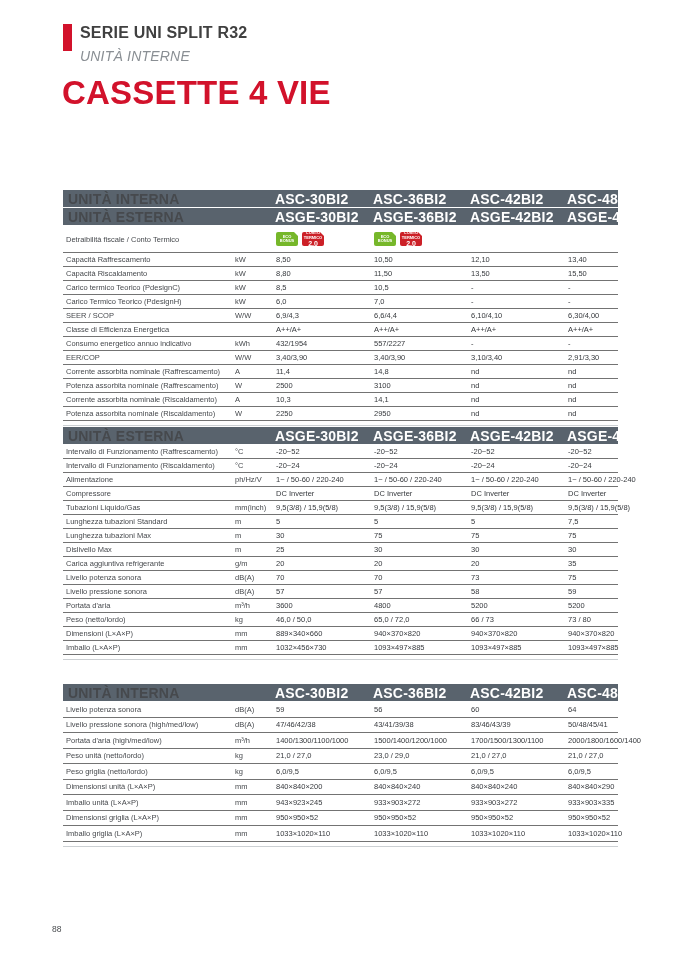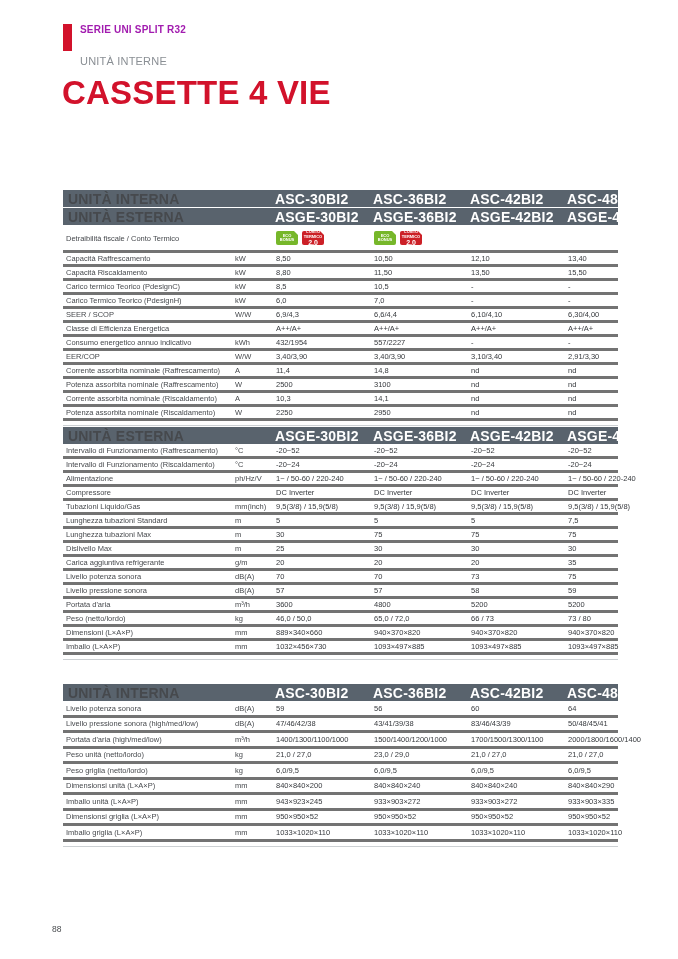--- a/index.html
+++ b/index.html
@@ -4,32 +4,32 @@
 <style>
   * { margin:0; padding:0; box-sizing:border-box; }
   html,body { background:#ffffff; }
   body {
     width:678px; height:959px; position:relative;
     font-family:"Liberation Sans", sans-serif;
     color:#3d4045; overflow:hidden;
   }
   .brand-block { position:absolute; left:63px; top:24px; display:flex; gap:8px; }
   .brand-bar { width:9px; height:27px; background:var(--red,#d2122b); }
-  .kicker { font-size:10px; font-weight:bold; color:#a21caf; letter-spacing:.2px; }
-  .subkicker { font-size:11px; color:#8a8f94; margin-top:20px; letter-spacing:.2px; }
+  .kicker { font-size:16px; font-weight:bold; color:#404040; letter-spacing:.2px; }
+  .subkicker { font-size:14px; color:#8a8f94; margin-top:6px; letter-spacing:.2px;font-style:italic; }
   .page-title { position:absolute; left:62px; top:74px; font-size:33px; font-weight:bold; color:var(--red,#d2122b); letter-spacing:.2px; }
 
   .spec-table { position:absolute; left:63px; width:555px; }
   #t0 { top:190px; } #t1 { top:427px; } #t2 { top:684px; }
 
   .t-row { display:grid; grid-template-columns:172px 40px 98px 97px 97px 51px; align-items:center; }
   .t-head { background:var(--header-bg,#59636d); color:#fff; height:17px; margin-bottom:1px; }
   .t-head .t-cell { font-size:14px; font-weight:bold; letter-spacing:.2px; white-space:nowrap; }
   .t-head .t-label-cell { padding-left:5px; }
-  .t-data { height:14px; border-bottom:3px solid #737373; }
+  .t-data { height:14px; border-bottom:1px solid #737373; }
   #t2 .t-data { height:15.5px; }
   .t-tall { height:27px !important; }
   .t-cell { font-size:7.5px; white-space:nowrap; overflow:visible; }
   .t-label-cell { padding-left:3px; color:#46494d; }
   .t-unit { color:#46494d; }
   .t-val { color:#36393d; padding-left:1px; }
   .t-endline { height:1px; background:#ccd0d3; margin-top:4px; }
 
   .badge-wrap { display:flex; gap:4px; align-items:center; }
   .badge { width:22px; height:14px; border-radius:2px; color:#fff; font-weight:bold;

